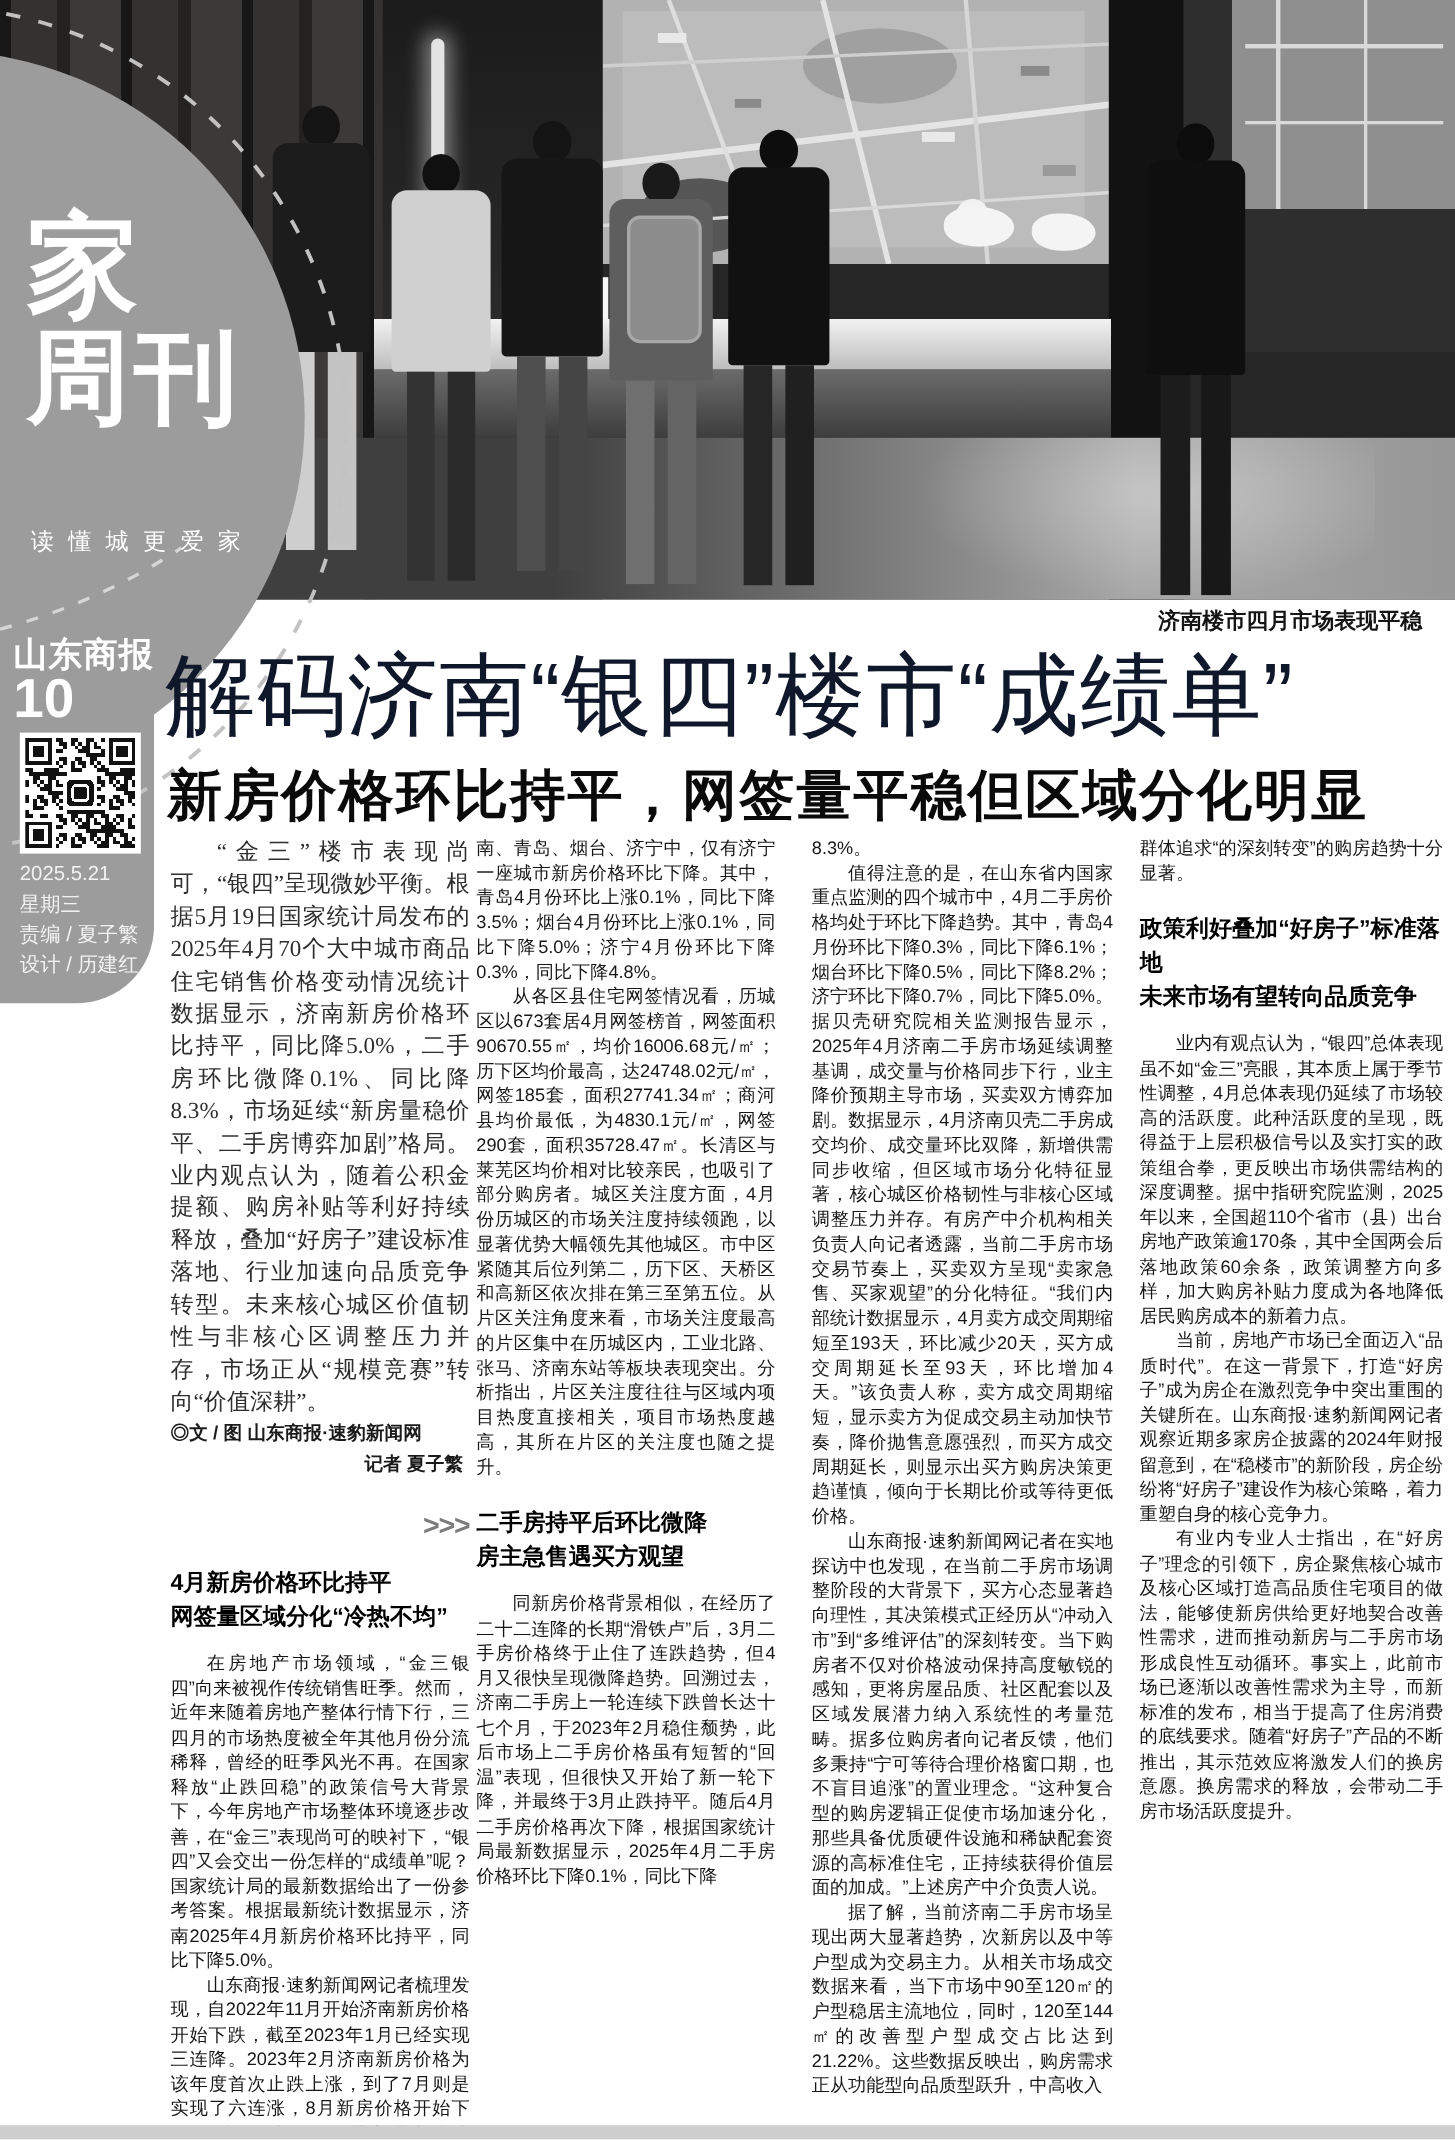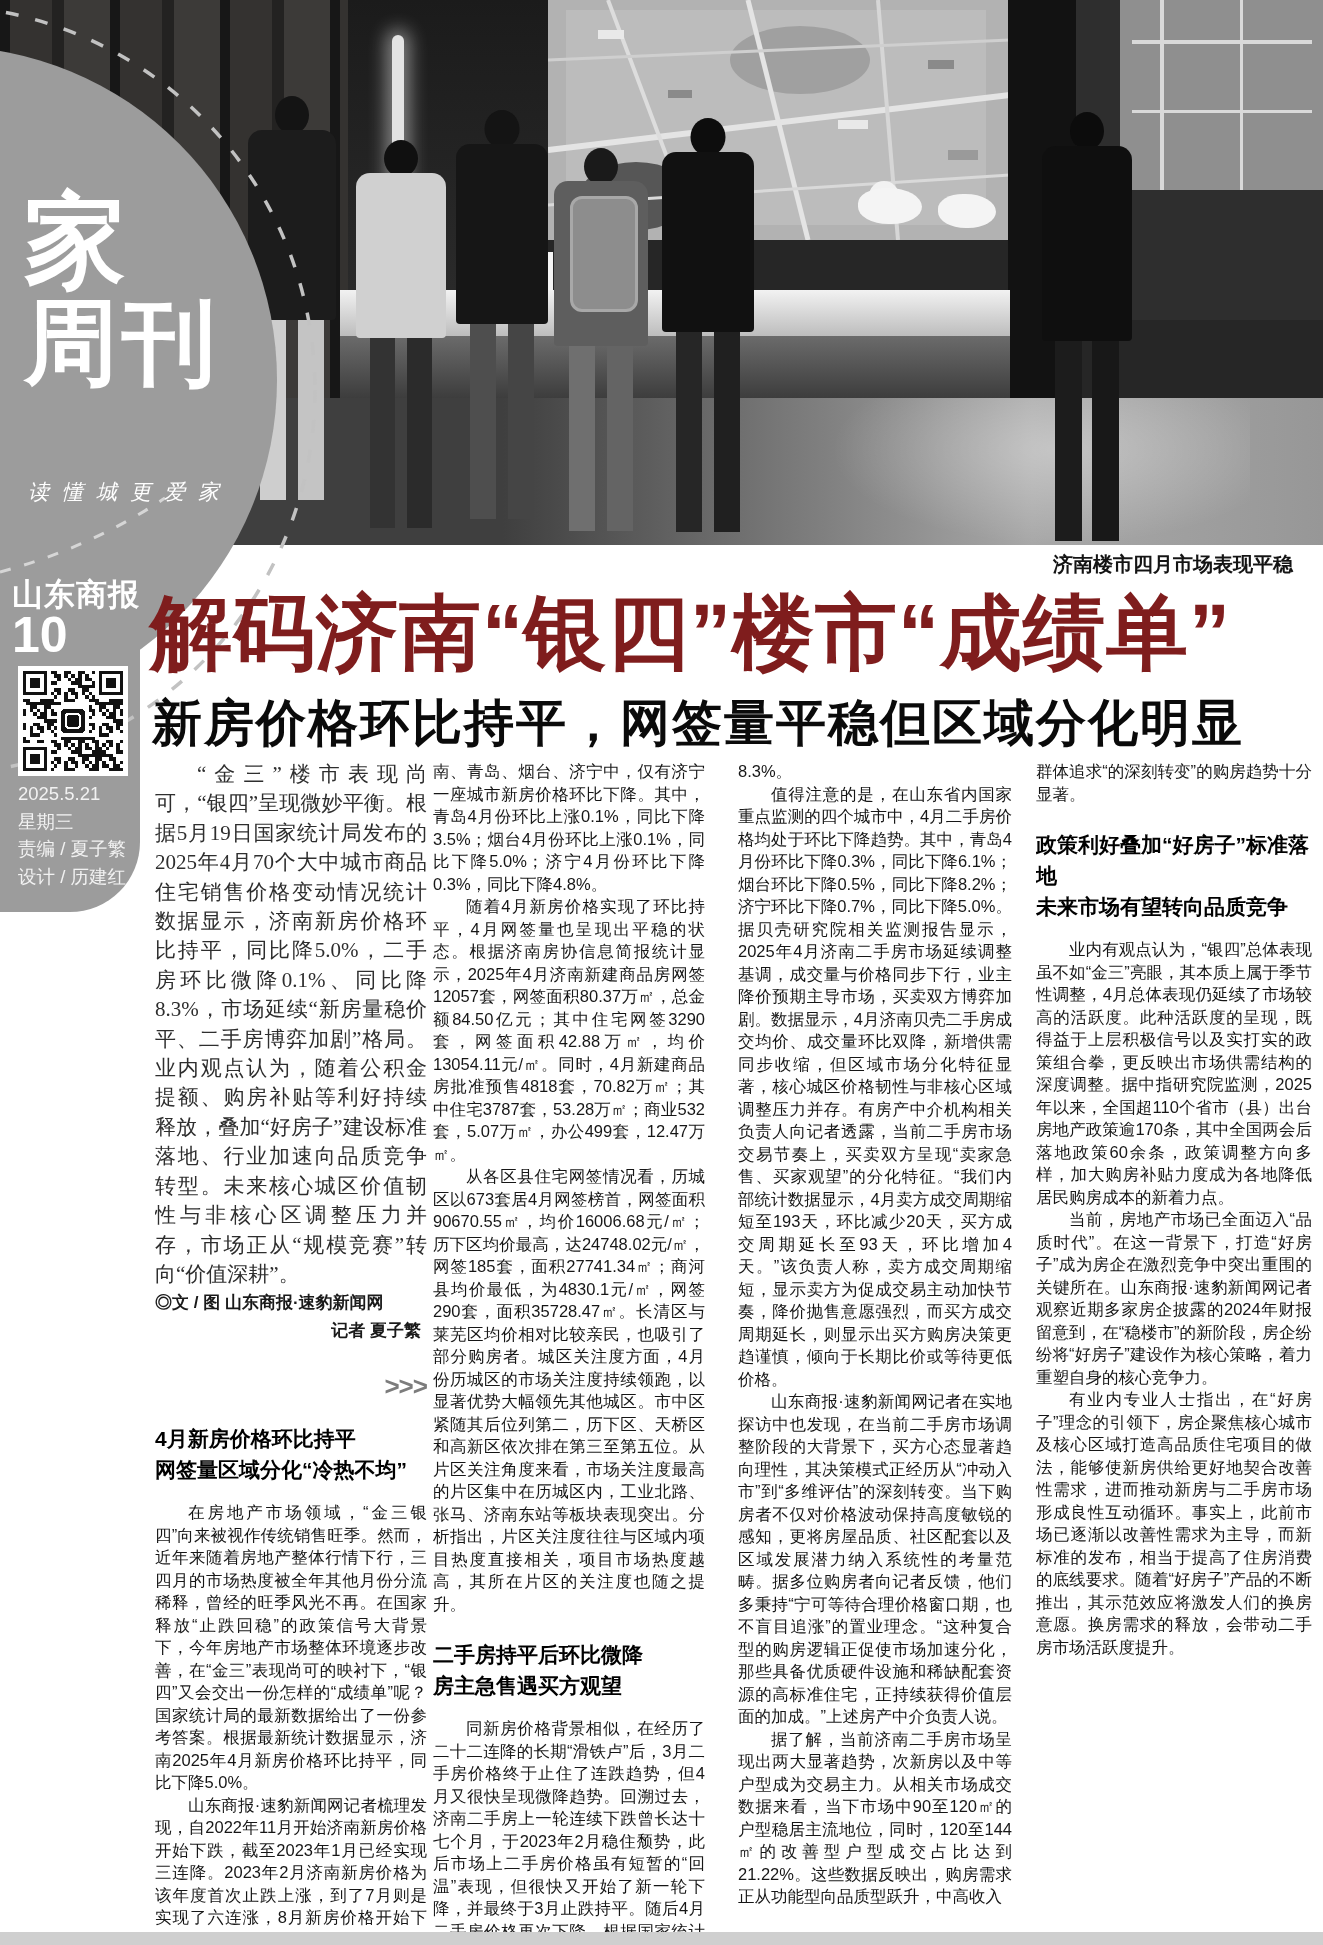--- a/index.html
+++ b/index.html
@@ -31,29 +31,29 @@
   .fig .head{position:absolute;left:50%;transform:translateX(-50%);border-radius:50%;background:#141414;}
   .fig .torso{position:absolute;left:0;border-radius:14px 14px 4px 4px;}
   .fig .legs{position:absolute;display:flex;justify-content:space-between;}
   .fig .legs i{display:block;}
   
   .badge-circle{position:absolute;left:-391px;top:46px;width:668px;height:668px;border-radius:50%;background:#9c9c9c;}
   .sidebar-band{position:absolute;left:0;top:600px;width:140px;height:312px;background:#9c9c9c;border-bottom-right-radius:70px;}
   .dash-svg{position:absolute;left:0;top:0;width:1323px;height:1945px;pointer-events:none;}
   .mh-char{position:absolute;color:#fff;font-weight:900;line-height:1;}
   .mh-slogan{position:absolute;left:28px;top:478px;color:#fff;font-size:21px;letter-spacing:13px;
-             font-family:"Liberation Serif",serif;font-style:italic;white-space:nowrap;text-align:center;}
+             font-family:"Liberation Serif",serif;white-space:nowrap;text-align:center;}
   .sb-paper{position:absolute;left:12px;top:574px;color:#fff;font-size:31px;font-weight:900;letter-spacing:1px;}
   .sb-num{position:absolute;left:12px;top:610px;color:#fff;font-size:50px;font-weight:700;line-height:1;}
   .sb-qr{position:absolute;left:18px;top:666px;width:110px;height:110px;background:#fff;padding:5px;box-sizing:border-box;}
   .sb-date{position:absolute;left:18px;top:780px;color:#f2f2f2;font-size:18.5px;line-height:27.5px;}
   
   .caption{position:absolute;right:30px;top:551px;font-size:20px;font-weight:600;color:#141414;}
-  .headline{position:absolute;left:150px;top:590px;width:1165px;font-size:82px;font-weight:700;
-            line-height:1.06;color:#7f1d1d;letter-spacing:1px;white-space:nowrap;}
+  .headline{position:absolute;left:150px;top:590px;width:1165px;font-size:82px;font-weight:400;
+            line-height:1.06;color:#0f172a;letter-spacing:1px;white-space:nowrap;}
   .subheadline{position:absolute;left:152px;top:690px;width:1165px;font-size:50px;font-weight:700;
             color:#0a0a0a;letter-spacing:2px;white-space:nowrap;}
   
   .col{position:absolute;top:760px;height:1176px;overflow:hidden;text-align:justify;}
   .col1{left:155px;width:272px;}
   .col2{left:433px;width:272px;}
   .col3{left:738px;width:274px;}
   .col4{left:1036px;width:276px;}
   .intro{font-family:"Liberation Serif",serif;font-size:21px;line-height:29.4px;color:#2e2e2e;text-indent:2em;}
   .para{font-size:16.5px;line-height:22.5px;color:#161616;text-indent:2em;}
@@ -494,21 +494,20 @@
       <div class="marker">&gt;&gt;&gt;</div>
       <div class="subhead">
         <span>4月新房价格环比持平</span>
         <span>网签量区域分化“冷热不均”</span>
       </div>
       <div class="para">在房地产市场领域，“金三银四”向来被视作传统销售旺季。然而，近年来随着房地产整体行情下行，三四月的市场热度被全年其他月份分流稀释，曾经的旺季风光不再。在国家释放“止跌回稳”的政策信号大背景下，今年房地产市场整体环境逐步改善，在“金三”表现尚可的映衬下，“银四”又会交出一份怎样的“成绩单”呢？国家统计局的最新数据给出了一份参考答案。根据最新统计数据显示，济南2025年4月新房价格环比持平，同比下降5.0%。</div>
       <div class="para">山东商报·速豹新闻网记者梳理发现，自2022年11月开始济南新房价格开始下跌，截至2023年1月已经实现三连降。2023年2月济南新房价格为该年度首次止跌上涨，到了7月则是实现了六连涨，8月新房价格开始下降，到了今年1月已经实现十八连降。2月新房价格为连降后首次上涨，此后3月新房价格梅开二度，实现二连涨。4月新房价格未延续涨势，环比持平。值得一提的是，在4月房价重点监测我省的四个城市济</div>
     </div>
   <div class="col col2">
       <div class="para cont">南、青岛、烟台、济宁中，仅有济宁一座城市新房价格环比下降。其中，青岛4月份环比上涨0.1%，同比下降3.5%；烟台4月份环比上涨0.1%，同比下降5.0%；济宁4月份环比下降0.3%，同比下降4.8%。</div>
-      <div class="para">随着4月新房价格实现了环比持平，4月网签量也呈现出平稳的状态。根据济南房协信息简报统计显示，2025年4月济南新建商品房网签12057套，网签面积80.37万㎡，总金额84.50亿元；其中住宅网签3290套，网签面积42.88万㎡，均价13054.11元/㎡。同时，4月新建商品房批准预售4818套，70.82万㎡；其中住宅3787套，53.28万㎡；商业532套，5.07万㎡，办公499套，12.47万㎡。</div>
       <div class="para">从各区县住宅网签情况看，历城区以673套居4月网签榜首，网签面积90670.55㎡，均价16006.68元/㎡；历下区均价最高，达24748.02元/㎡，网签185套，面积27741.34㎡；商河县均价最低，为4830.1元/㎡，网签290套，面积35728.47㎡。长清区与莱芜区均价相对比较亲民，也吸引了部分购房者。城区关注度方面，4月份历城区的市场关注度持续领跑，以显著优势大幅领先其他城区。市中区紧随其后位列第二，历下区、天桥区和高新区依次排在第三至第五位。从片区关注角度来看，市场关注度最高的片区集中在历城区内，工业北路、张马、济南东站等板块表现突出。分析指出，片区关注度往往与区域内项目热度直接相关，项目市场热度越高，其所在片区的关注度也随之提升。</div>
       <div class="subhead">
         <span>二手房持平后环比微降</span>
         <span>房主急售遇买方观望</span>
       </div>
       <div class="para">同新房价格背景相似，在经历了二十二连降的长期“滑铁卢”后，3月二手房价格终于止住了连跌趋势，但4月又很快呈现微降趋势。回溯过去，济南二手房上一轮连续下跌曾长达十七个月，于2023年2月稳住颓势，此后市场上二手房价格虽有短暂的“回温”表现，但很快又开始了新一轮下降，并最终于3月止跌持平。随后4月二手房价格再次下降，根据国家统计局最新数据显示，2025年4月二手房价格环比下降0.1%，同比下降</div>
     </div>
   <div class="col col3">
       <div class="para cont">8.3%。</div>
       <div class="para">值得注意的是，在山东省内国家重点监测的四个城市中，4月二手房价格均处于环比下降趋势。其中，青岛4月份环比下降0.3%，同比下降6.1%；烟台环比下降0.5%，同比下降8.2%；济宁环比下降0.7%，同比下降5.0%。据贝壳研究院相关监测报告显示，2025年4月济南二手房市场延续调整基调，成交量与价格同步下行，业主降价预期主导市场，买卖双方博弈加剧。数据显示，4月济南贝壳二手房成交均价、成交量环比双降，新增供需同步收缩，但区域市场分化特征显著，核心城区价格韧性与非核心区域调整压力并存。有房产中介机构相关负责人向记者透露，当前二手房市场交易节奏上，买卖双方呈现“卖家急售、买家观望”的分化特征。“我们内部统计数据显示，4月卖方成交周期缩短至193天，环比减少20天，买方成交周期延长至93天，环比增加4天。”该负责人称，卖方成交周期缩短，显示卖方为促成交易主动加快节奏，降价抛售意愿强烈，而买方成交周期延长，则显示出买方购房决策更趋谨慎，倾向于长期比价或等待更低价格。</div>

